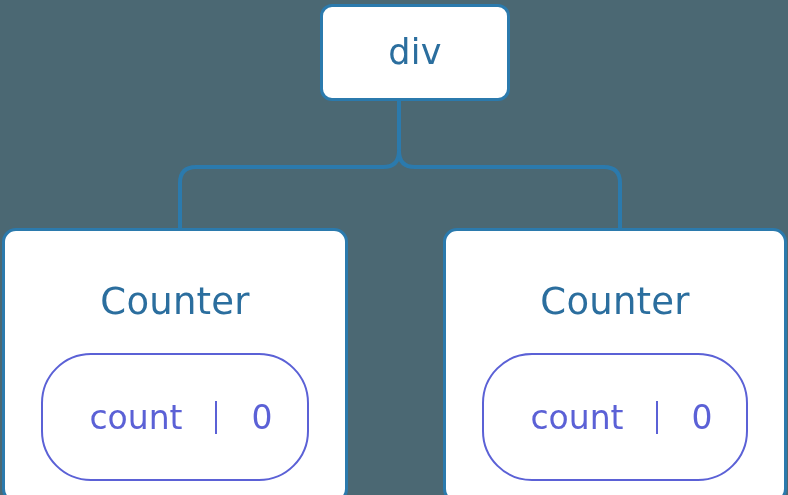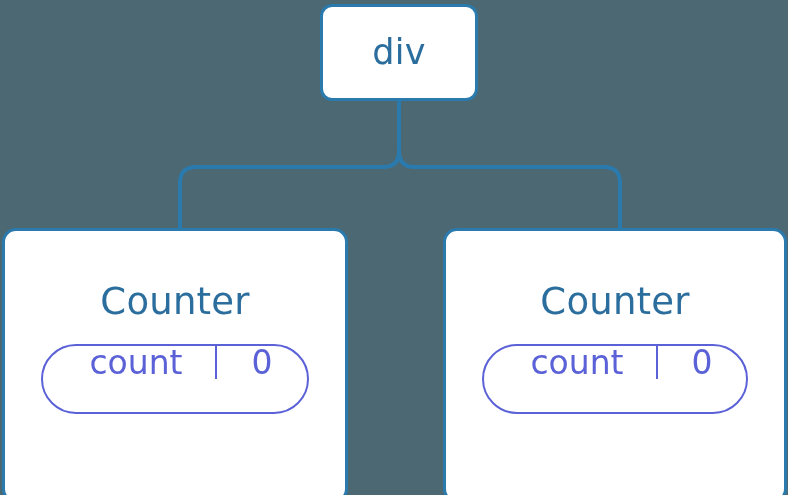--- a/index.html
+++ b/index.html
@@ -39,21 +39,21 @@
     box-sizing: border-box;
     display: flex;
     flex-direction: column;
     align-items: center;
   }
 
   
   .node--root {
     left: 320px;
     top: 4px;
-    width: 158px;
+    width: 190px;
     height: 97px;
     justify-content: center;
   }
   .node--root .node-title {
     font-size: 35px;
     line-height: 1;
     color: #2b6e9e;
     letter-spacing: 0.2px;
   }
 
@@ -80,24 +80,24 @@
   }
 
   .node-title {
     font-family: "DejaVu Sans", sans-serif;
     font-weight: 400;
     user-select: none;
   }
 
   
   .state-pill {
-    margin-top: 24px;
-    height: 70px;
+    margin-top: 33px;
+    height: 128px;
     display: flex;
-    align-items: flex-start;
+    align-items: center;
     border: 2px solid #5b61d6;
     border-radius: 50px;
     box-sizing: border-box;
     background: transparent;
     overflow: hidden;
   }
   .node--child-left .state-pill  { width: 268px; }
   .node--child-right .state-pill { width: 266px; }
 
   .state-key,

